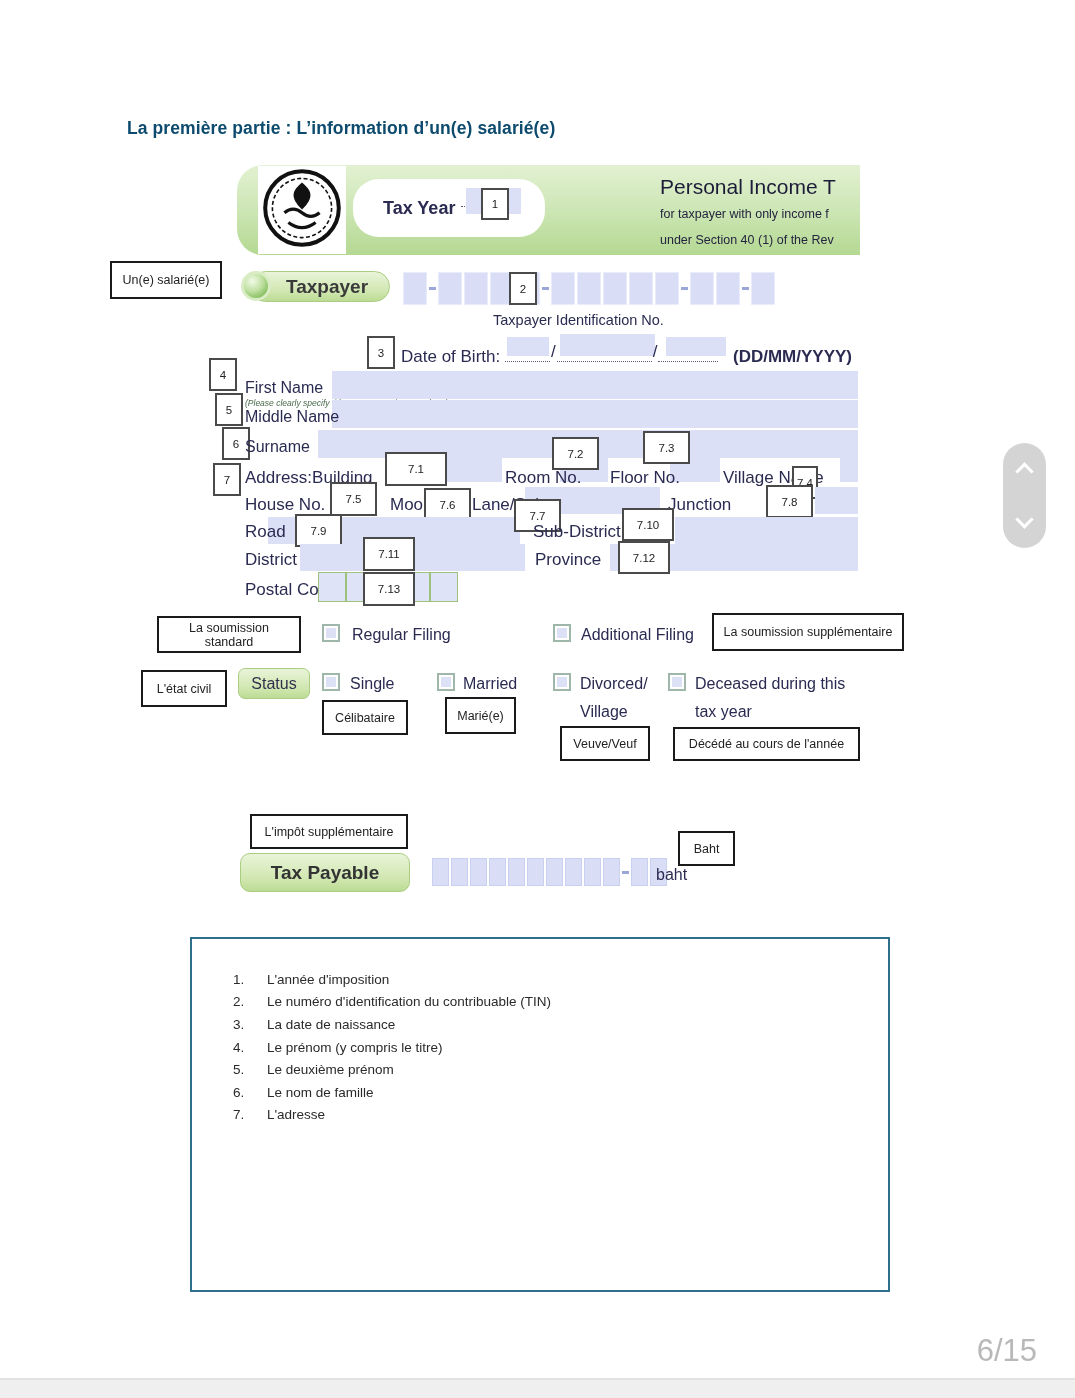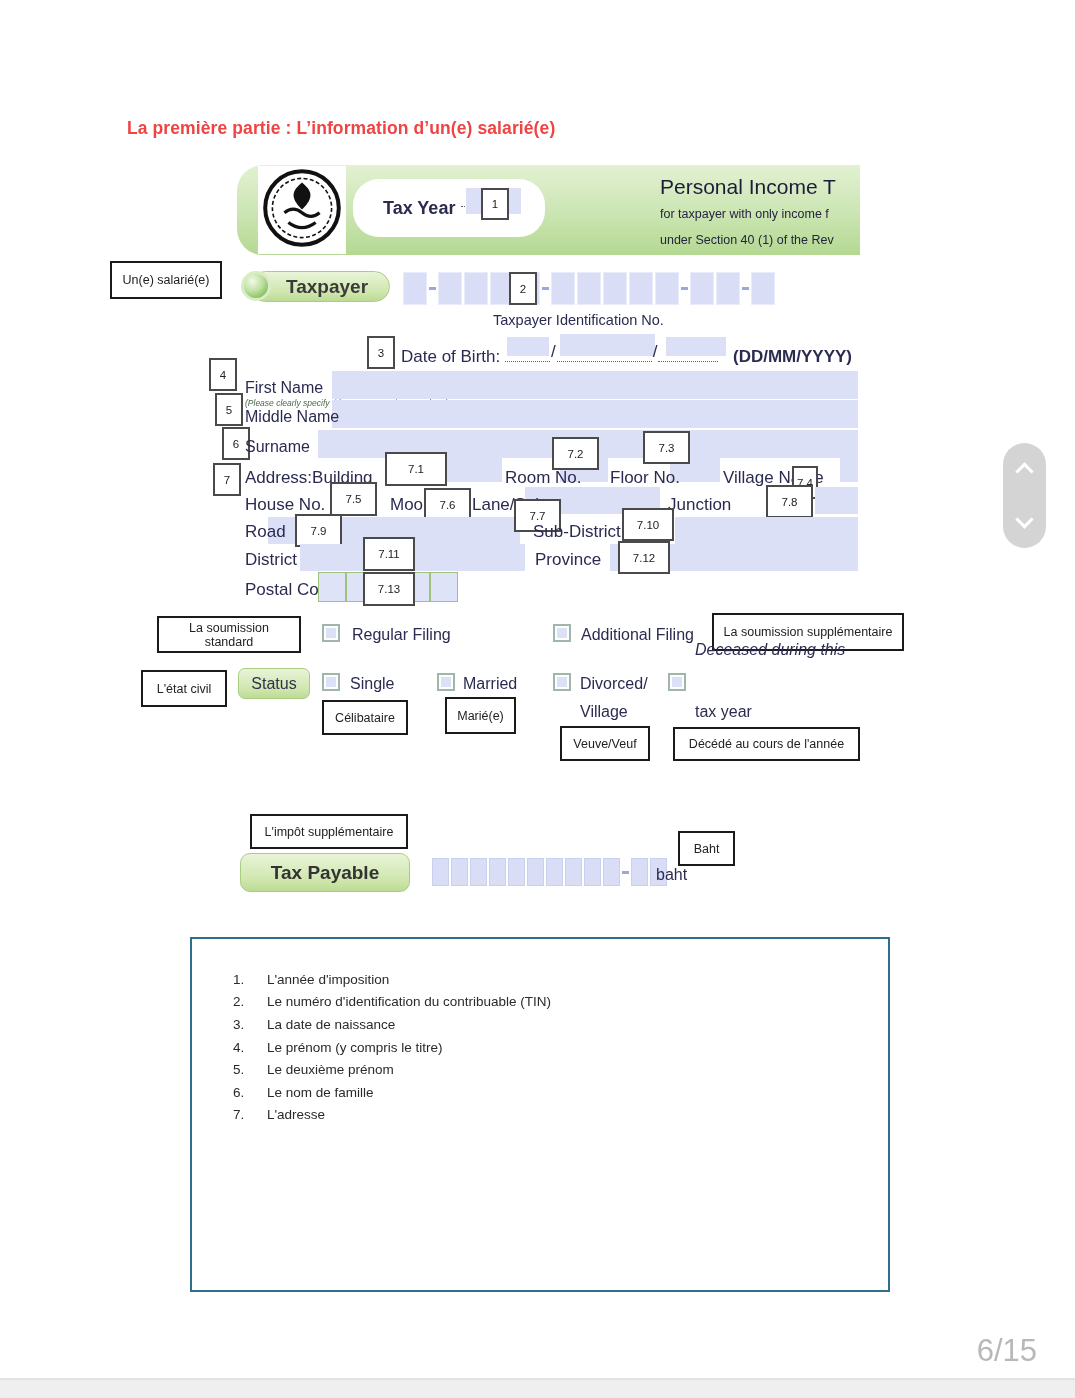--- a/index.html
+++ b/index.html
@@ -1,21 +1,21 @@
 <!DOCTYPE html>
 <html><head>
 <meta charset="utf-8">
 <style>
   * { margin:0; padding:0; box-sizing:border-box; }
   html,body { background:#fff; }
   body { font-family:"Liberation Sans", sans-serif; }
   .page { position:relative; width:1075px; height:1398px; background:#ffffff; overflow:hidden; }
   .abs { position:absolute; }
 
-  .doc-title { font-size:17.5px; font-weight:bold; color:#ef4444; letter-spacing:.1px; }
+  .doc-title { font-size:17.5px; font-weight:bold; color:#0c4a6e; letter-spacing:.1px; }
 
   
   .green-bar { background:linear-gradient(180deg,#e2f1d2 0%,#cbe5b2 55%,#b4d892 100%); border-radius:26px 0 0 26px; }
   .emblem-box { background:#fff; display:flex; align-items:center; justify-content:center; }
   .taxyear-box { background:#fff; border-radius:26px; display:flex; align-items:center; padding-left:30px; }
   .navy { color:#2b2b52; }
   .hdr-title { font-size:21px; color:#1c1c38; }
   .hdr-sub { font-size:12.5px; color:#24243f; }
 
   
@@ -206,21 +206,21 @@
   <div class="abs cb-lbl" style="left:350px; top:675px;">Single</div>
   <div class="abs frbox" style="left:322px; top:700px; width:86px; height:35px;">Célibataire</div>
   <div class="abs checkbox" style="left:437px; top:673px;"></div>
   <div class="abs cb-lbl" style="left:463px; top:675px;">Married</div>
   <div class="abs frbox" style="left:445px; top:697px; width:71px; height:37px;">Marié(e)</div>
   <div class="abs checkbox" style="left:553px; top:673px;"></div>
   <div class="abs cb-lbl" style="left:580px; top:675px;">Divorced/</div>
   <div class="abs cb-lbl" style="left:580px; top:703px;">Village</div>
   <div class="abs frbox" style="left:560px; top:726px; width:90px; height:35px;">Veuve/Veuf</div>
   <div class="abs checkbox" style="left:668px; top:673px;"></div>
-  <div class="abs cb-lbl" style="left:695px; top:641px;font-style:italic;">Deceased during this</div>
+  <div class="abs cb-lbl" style="left:695px; top:675px;">Deceased during this</div>
   <div class="abs cb-lbl" style="left:695px; top:703px;">tax year</div>
   <div class="abs frbox" style="left:673px; top:727px; width:187px; height:34px;">Décédé au cours de l'année</div>
 
   <div class="abs frbox" style="left:250px; top:814px; width:158px; height:35px;">L'impôt supplémentaire</div>
   <div class="abs pill tax-pill" style="left:240px; top:853px; width:170px; height:39px;">
     <span>Tax Payable</span>
   </div>
   <div class="abs cellrow" style="left:432px; top:858px;">
     <span class="pay-cell"></span>
       <span class="pay-cell"></span>

